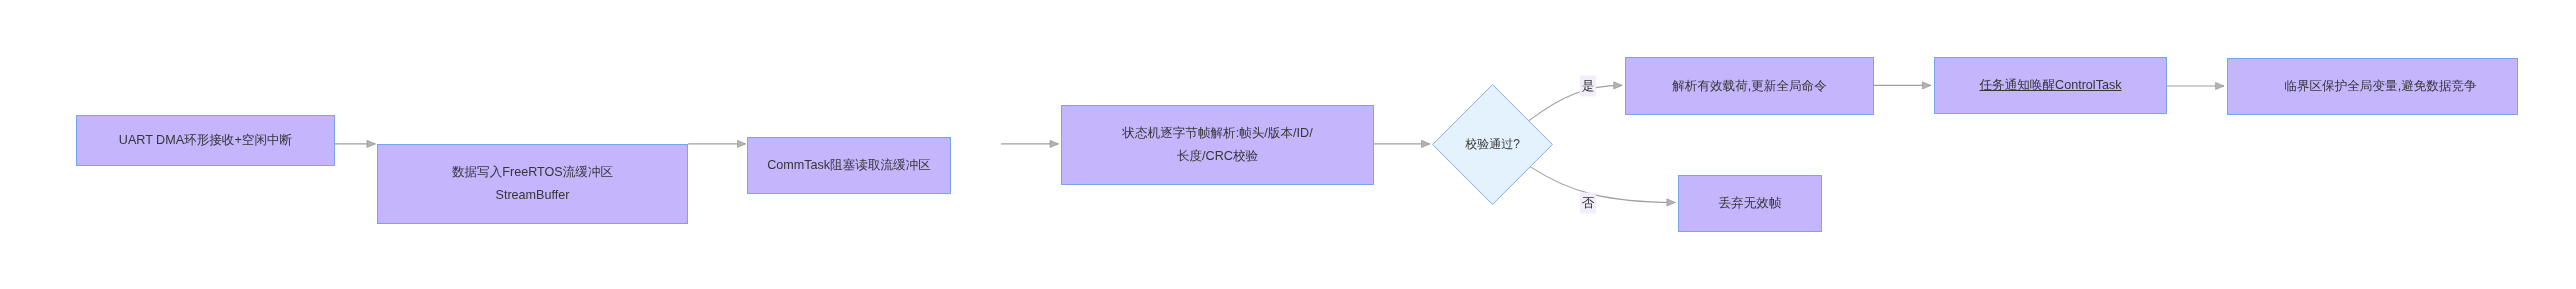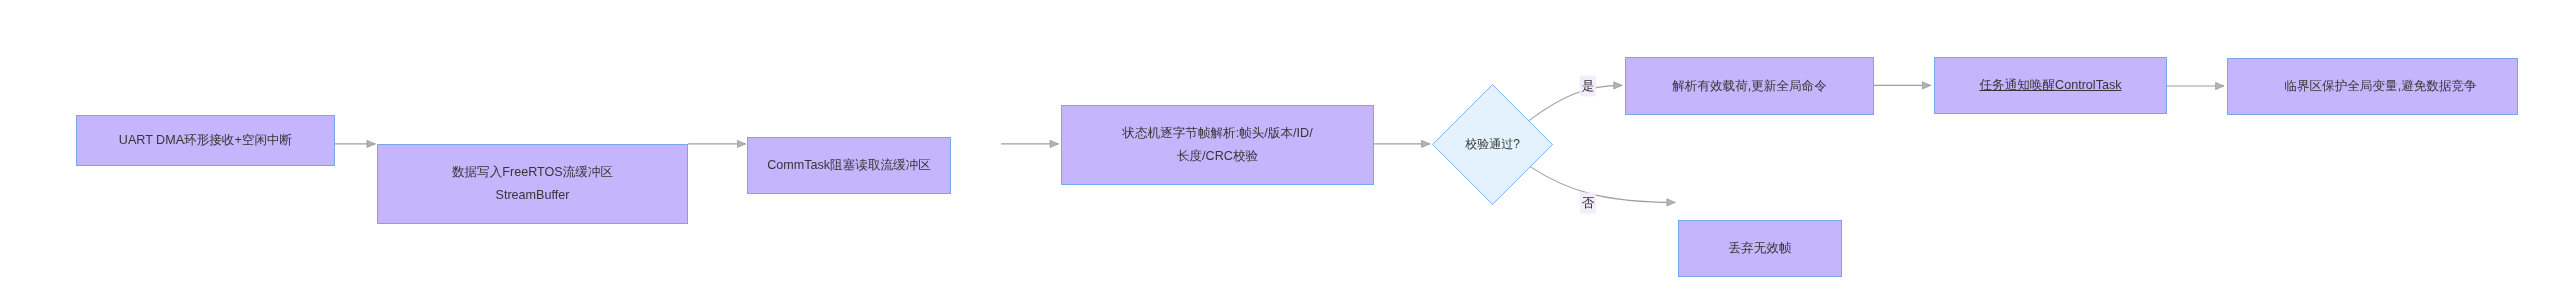--- a/index.html
+++ b/index.html
@@ -66,21 +66,21 @@
     line-height: 12.6px;
     padding: 4.2px 1.8px;
     text-align: center;
   }
   
   #n-uart      { left: 58px;   top: 115px; width: 259px; height: 51px; margin-left: 18px;  }
   #n-stream    { left: 377px;  top: 104px; width: 311px; height: 80px; margin-top: 40px; }
   #n-commtask  { left: 747px; top: 115px; width: 204px; height: 57px; margin-top: 22px;  }
   #n-parser    { left: 1061px; top: 105px; width: 313px; height: 80px; }
   #n-payload   { left: 1625px; top: 57px;  width: 249px; height: 58px;  }
-  #n-discard   { left: 1678px; top: 175px; width: 164px; height: 57px; margin-top: 45px;  }
+  #n-discard   { left: 1678px; top: 175px; width: 144px; height: 57px;  }
   #n-notify    { left: 1934px; top: 57px;  width: 233px; height: 57px; text-decoration: underline;  }
   #n-critical  { left: 2227px; top: 58px;  width: 291px; height: 57px; padding-left: 16px;  }
   #lbl-yes     { left: 1588px; top: 86px; }
   #lbl-no      { left: 1588px; top: 203px; }
 </style>
 </head>
 <body>
 
 <div id="canvas">
 

